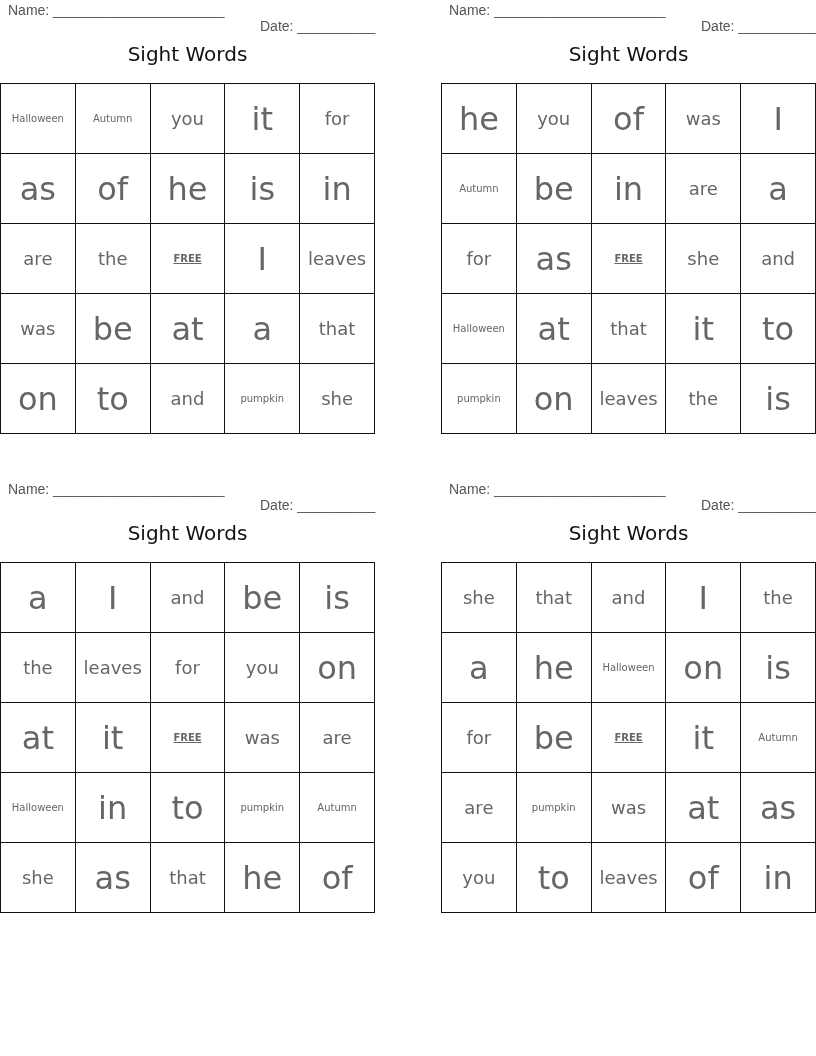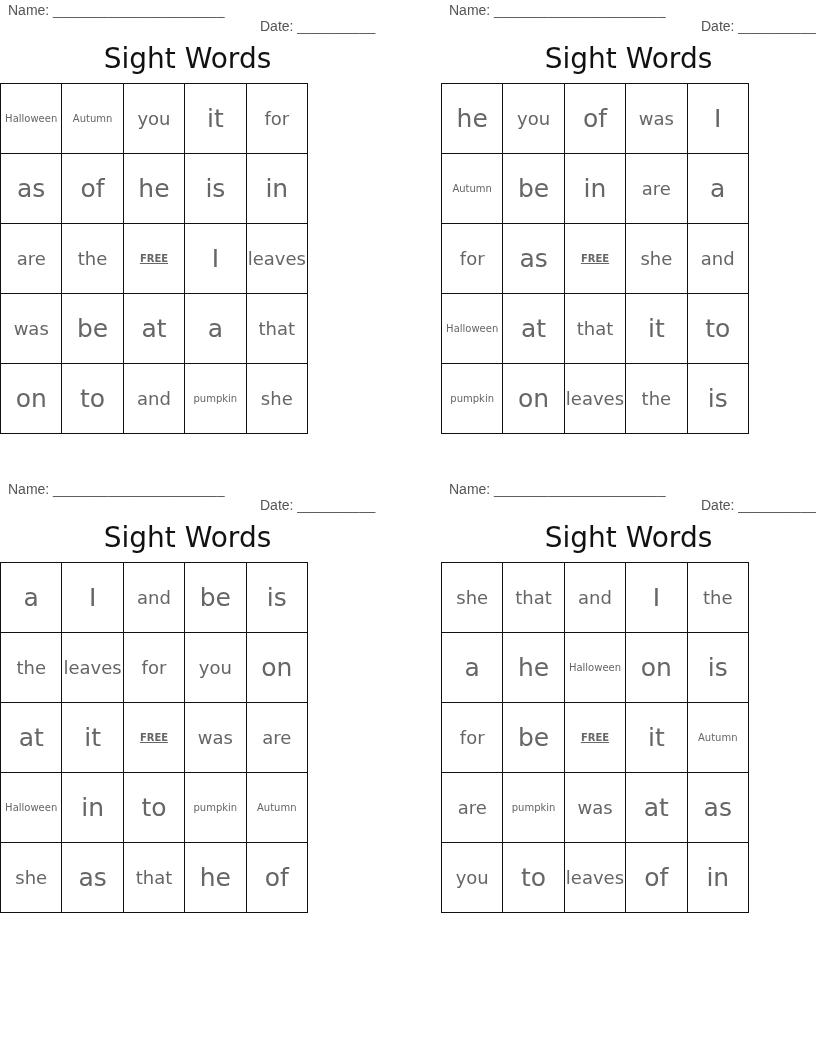--- a/index.html
+++ b/index.html
@@ -1,24 +1,24 @@
 <!DOCTYPE html>
 <html><head>
 <meta charset="utf-8">
 <style>
   html, body { margin:0; padding:0; background:#fff; }
   body { width:816px; height:1056px; position:relative; overflow:hidden; font-family:"DejaVu Sans", sans-serif; }
   .card { position:absolute; width:375px; }
   .hdr { position:absolute; top:2px; left:0; width:375px; height:18px; font-family:"Liberation Sans", sans-serif; font-size:14px; color:#555; white-space:nowrap; }
   .hdr .name { position:absolute; left:8px; top:0; }
   .hdr .date { position:absolute; left:260px; top:0;margin-top:16px; }
-  .title { position:absolute; top:42px; left:0; width:375px; text-align:center; font-size:28px; color:#111; }
-  table.grid { position:absolute; top:83px; left:0; width:308px; height:351px; border-collapse:collapse; table-layout:fixed; }
+  .title { position:absolute; top:42px; left:0; width:375px; text-align:center; font-size:20px; color:#111; }
+  table.grid { position:absolute; top:83px; left:0; width:375px; height:351px; border-collapse:collapse; table-layout:fixed; }
   table.grid td { border:1.3px solid #111; text-align:center; vertical-align:middle; color:#666; height:68px; padding:0; }
-  .s { font-size:10px; } .m { font-size:18px; } .l { font-size:25px; }
+  .s { font-size:10px; } .m { font-size:18px; } .l { font-size:32px; }
   .free { font-size:10px; font-weight:bold; text-decoration:underline; }
 </style>
 </head>
 <body>
 
 <div id="root">
     <div class="card" style="left: 0px; top: 0px;">
       <div class="hdr">
         <span class="name">Name: ______________________</span>
         <span class="date">Date: __________</span>

